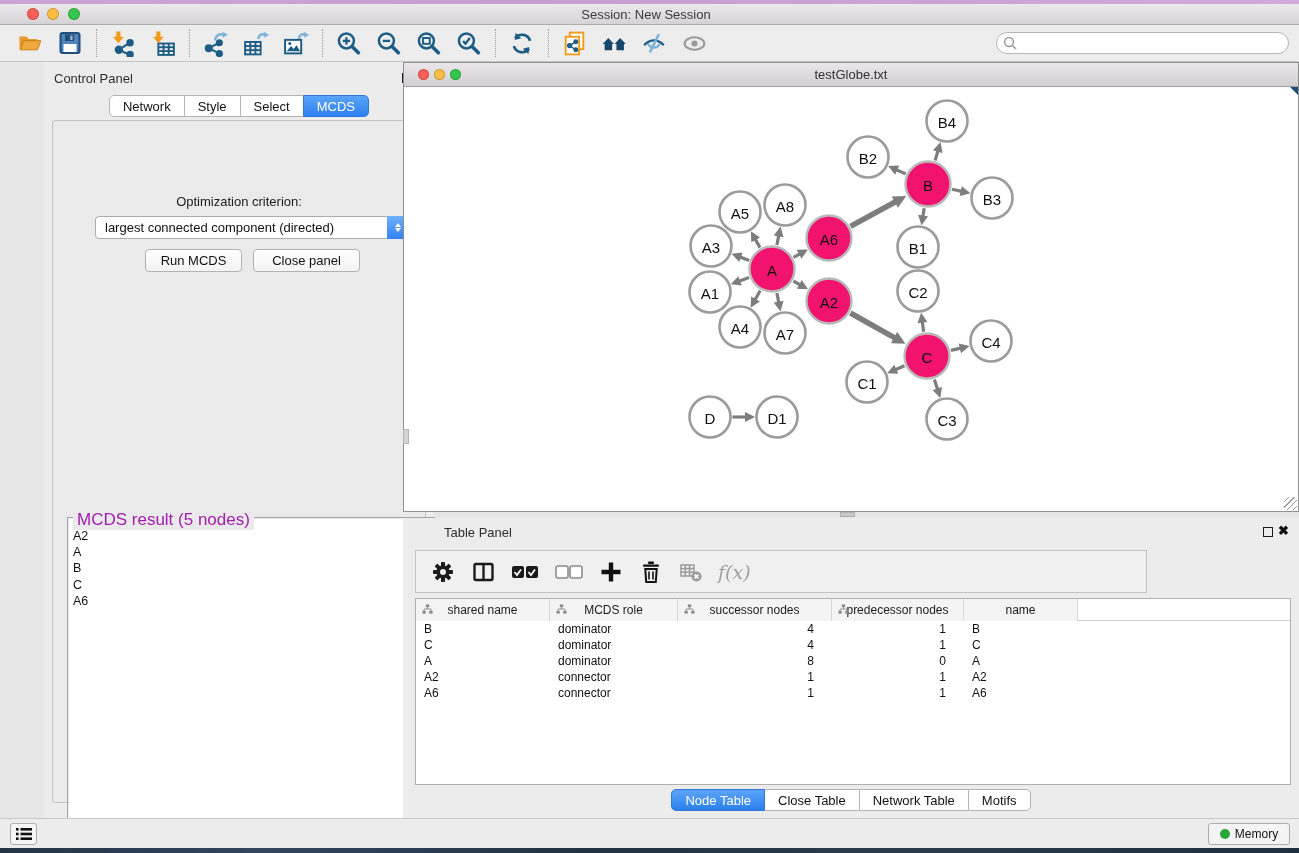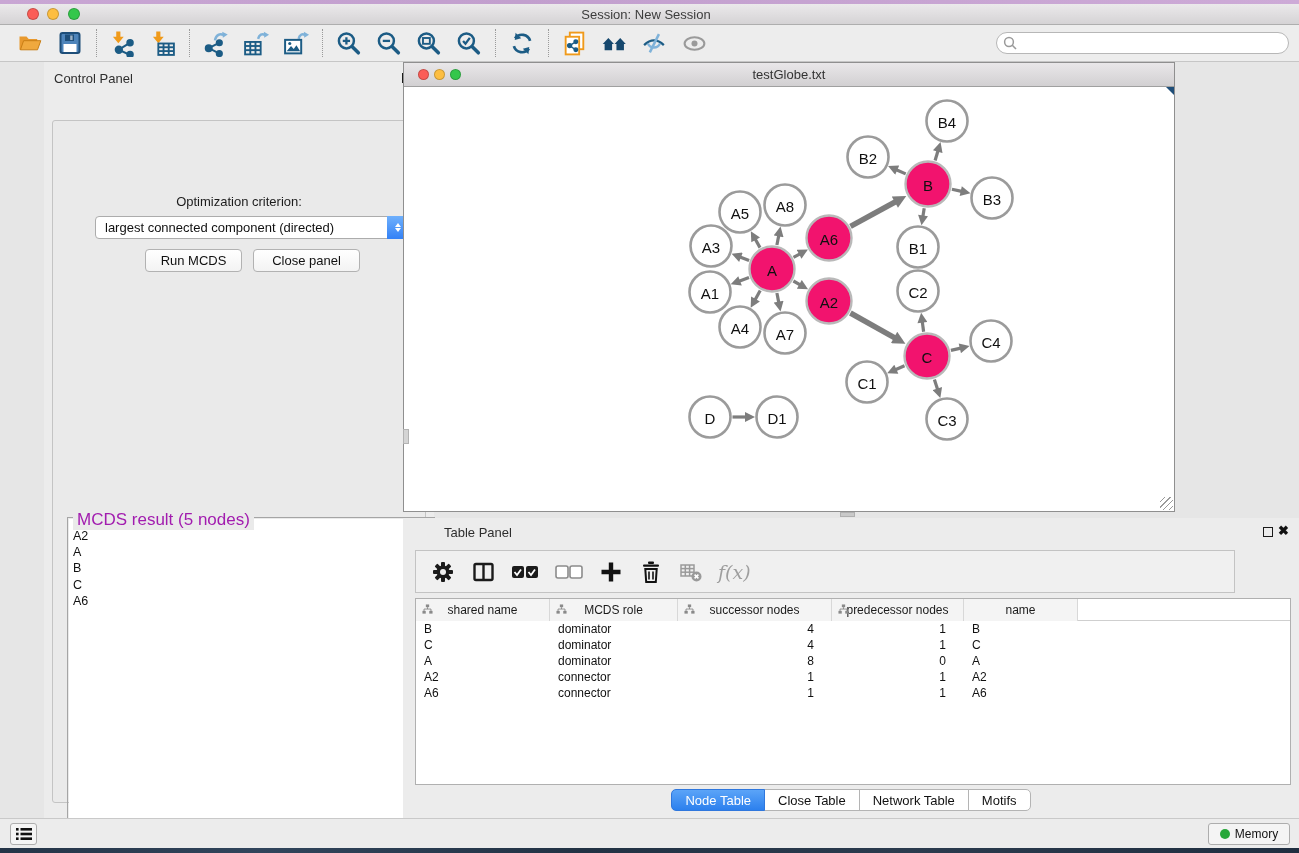--- a/index.html
+++ b/index.html
@@ -57,40 +57,40 @@
       border:1px solid #b2b2b2; border-radius:4px; font-size:13px; color:#111; text-align:center; line-height:21px; }
   .btn-run { left:92px; width:97px; } .btn-closep { left:200px; width:107px; }
   .result-group { position:absolute; left:14px; top:396px; width:368px; height:340px; border:1px solid #a5a5a5; }
   .result-legend { position:absolute; left:5px; top:-8px; background:#eaeaea; padding:0 4px; font-size:17px; color:#a21caf; }
   .result-list { position:absolute; left:1px; top:1px; right:1px; bottom:1px; background:#fff; overflow:hidden; }
   .result-scroll { position:absolute; right:0; top:0; bottom:0; width:13px; background:#f4f4f4; border-left:1px solid #e2e2e2; }
   .result-items { padding:9px 0 0 4px; }
   .result-item { font-size:12.5px; color:#111; line-height:16.2px; }
 
   
-  .net-window { position:absolute; left:403px; top:62px; width:772px; height:450px;
+  .net-window { position:absolute; left:403px; top:62px; width:896px; height:450px;
       border:1px solid #8f8f8f; background:#fff; }
   .net-titlebar { position:absolute; left:0; top:0; right:0; height:24px;
       background:linear-gradient(#e9e7e9,#d2d0d2); border-bottom:1px solid #a0a0a0; }
   .net-traffic { position:absolute; width:11px; height:11px; border-radius:50%; top:6px; border:0.5px solid rgba(0,0,0,.2); }
   .nt-red { background:#fb5d57; left:14px; } .nt-yellow { background:#fdbe41; left:30px; } .nt-green { background:#34c74b; left:46px; }
   .net-title { position:absolute; left:0; right:0; top:4px; text-align:center; font-size:13px; color:#333; }
   .net-canvas { position:absolute; left:0; top:24px; right:0; bottom:0; background:#fff; }
   .net-corner-tri { position:absolute; right:0; top:24px; width:0; height:0;
       border-top:8px solid #1f4e79; border-left:8px solid transparent; }
   .net-vthumb { position:absolute; left:-1px; top:366px; width:6px; height:15px; background:#d4d4d4; border:1px solid #b2b2b2; }
   .net-grip { position:absolute; right:1px; bottom:1px; width:13px; height:13px;
       background:repeating-linear-gradient(135deg, transparent 0 3px, #9a9a9a 3px 4px); }
   .net-hthumb { position:absolute; left:840px; top:512px; width:15px; height:5px; background:#c9c9c9; border:1px solid #b0b0b0; }
 
   
   .table-panel { position:absolute; left:403px; top:518px; width:896px; height:300px; background:#ececec; }
   .tp-head { position:absolute; left:14px; top:7px; font-size:13px; color:#2e2e2e;margin-left:27px; }
   .tp-float { right:26px; top:9px; } .tp-close { right:10px; top:5px; }
-  .tp-toolbar { position:absolute; left:12px; top:32px; width:820px; height:43px; background:#f0f0f0;
+  .tp-toolbar { position:absolute; left:12px; top:32px; width:732px; height:43px; background:#f0f0f0;
       border:1px solid #c3c3c3; display:flex; align-items:center; gap:14px; padding-left:14px; }
   .tp-tb-btn { display:flex; align-items:center; justify-content:center; height:30px; min-width:26px; }
   .fx-label { font-family:"DejaVu Serif", serif; font-style:italic; font-size:19px; color:#9e9e9e; }
   .data-table { position:absolute; left:12px; top:80px; width:876px; height:187px; background:#fff;
       border:1px solid #b0b0b0; overflow:hidden; }
   .thead { display:flex; height:22px; border-bottom:1px solid #cfcfcf; }
   .th { position:relative; height:22px; background:#f4f4f4; border-right:1px solid #d8d8d8;
       display:flex; align-items:center; justify-content:center; font-size:12px; color:#1b1b1b; flex:0 0 auto; }
   .th .hicon { position:absolute; left:6px; top:5px; }
   .tr { display:flex; height:16px; }
@@ -280,20 +280,26 @@
         <line x1="9.3" y1="9.3" x2="13" y2="13" stroke="#9A9A9A" stroke-width="1.6"></line>
         </svg>
       <input class="search-input" placeholder="" style="">
     </div>
   </div>
 
   <div class="control-panel">
     <div class="panel-head">Control Panel</div>
     <span class="panel-float cp-float"></span>
     <span class="panel-close cp-close">✖</span>
+    <div class="seg-tabs cp-tabs">
+        <div class="seg-tab">Network</div>
+        <div class="seg-tab">Style</div>
+        <div class="seg-tab">Select</div>
+        <div class="seg-tab selected">MCDS</div>
+      </div>
     <div class="cp-content">
       <div class="opt-label">Optimization criterion:</div>
       <div class="criterion-select">
         <span>largest connected component (directed)</span>
         <span class="select-stepper">
           <span class="chev up"></span>
             <span class="chev down"></span>
         </span>
       </div>
       <div class="cp-btn btn-run">Run MCDS</div>

